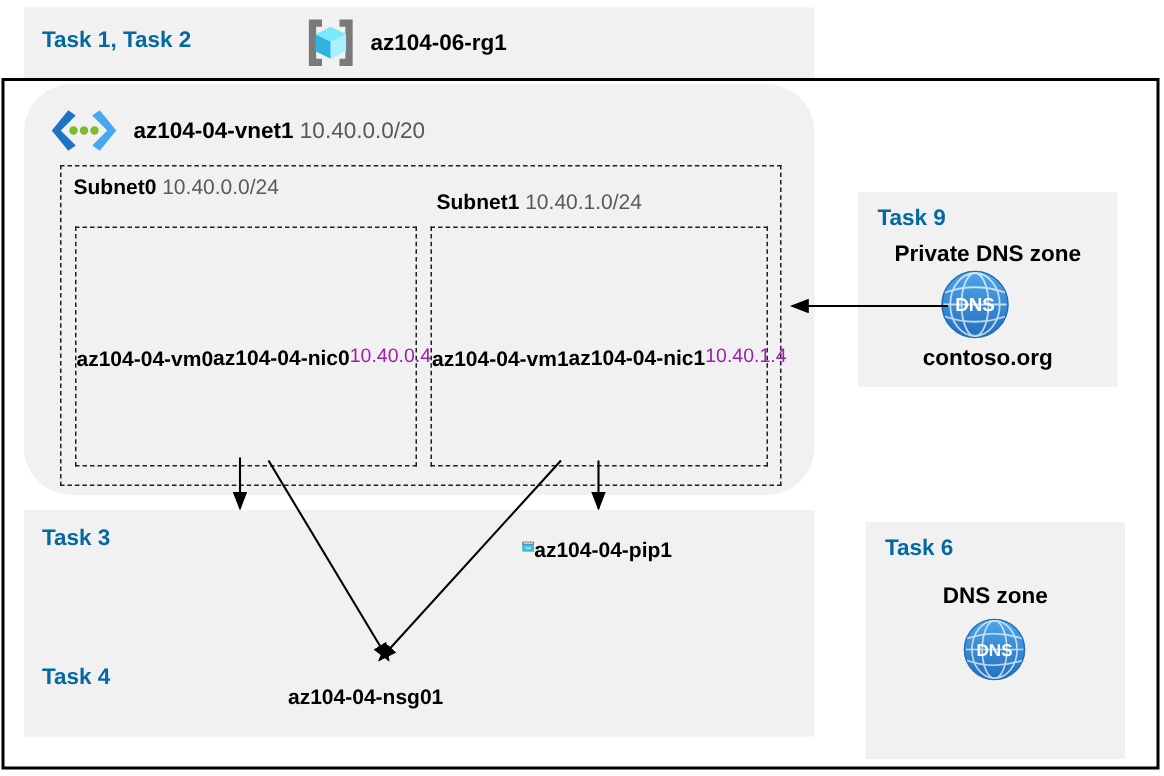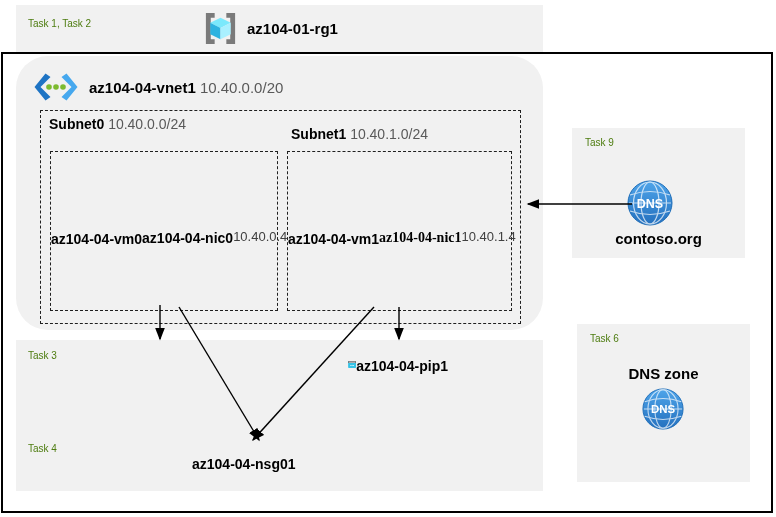--- a/index.html
+++ b/index.html
@@ -1,25 +1,25 @@
 <!DOCTYPE html>
 <html><head>
 <meta charset="utf-8">
 <style>
   html,body{margin:0;padding:0;background:#fff;}
   .root{position:relative;width:776px;height:517px;background:#fff;
         font-family:"Liberation Sans",sans-serif;overflow:hidden;color:#000;}
   .abs{position:absolute;}
   .panel{background:#F1F1F1;}
   .frame{border:2px solid #000;box-sizing:border-box;background:transparent;}
-  .tlabel{font-weight:normal;font-size:10px;color:#4d7c0f;white-space:nowrap;}
+  .tlabel{font-weight:bold;font-size:15px;color:#0369a1;white-space:nowrap;}
   .title{font-weight:bold;font-size:15px;color:#000;white-space:nowrap;}
   .rname{font-weight:bold;font-size:14px;color:#000;white-space:nowrap;}
   .sub{color:#595959;font-weight:normal;}
-  .ip{color:#404040;font-size:13px;white-space:nowrap;}
+  .ip{color:#a21caf;font-size:13px;white-space:nowrap;}
   .dashed{border:1px dashed #1f1f1f;box-sizing:border-box;}
   .vcol{display:flex;flex-direction:row;align-items:center;}
   .ctr{text-align:center;}
   svg{display:block;}
   svg text{font-family:"Liberation Sans",sans-serif;}
   .overlay{pointer-events:none;}
 </style>
 </head>
 <body>
 
@@ -45,21 +45,21 @@
 
   <div class="abs panel" style="left:16px;top:5px;width:527px;height:47px;">
     <div class="abs tlabel" style="left:12px;top:13px;">Task 1, Task 2</div>
     <svg class="abs" style="left:186px;top:5px;" width="37" height="37" viewBox="0 0 38 38">
       <path d="M4,3 h9 v5 h-4 v22 h4 v5 h-9 z" fill="#7a7a7a"></path>
       <path d="M34,3 h-9 v5 h4 v22 h-4 v5 h9 z" fill="#7a7a7a"></path>
       <polygon points="19,8 29.5,13.2 19,18.4 8.5,13.2" fill="#7BE9FC"></polygon>
       <polygon points="8.5,13.2 19,18.4 19,30 8.5,24.8" fill="#2EB3E0"></polygon>
       <polygon points="29.5,13.2 19,18.4 19,30 29.5,24.8" fill="#A9F0FF"></polygon>
     </svg>
-    <div class="abs title" style="left:231px;top:15px;">az104-01-rg1</div>
+    <div class="abs title" style="left:231px;top:15px;">az104-06-rg1</div>
   </div>
 
   <div class="abs panel" style="left:16px;top:56px;width:527px;height:274px;border-radius:32px;">
     <div class="abs" style="left:18px;top:16px;display:flex;align-items:center;gap:11px;">
       <svg width="44" height="30" viewBox="0 0 44 30">
         <polygon points="11.5,1.5 16.5,5 6.5,15 16.5,25 11.5,28.5 0.5,15" fill="#1E74C4"></polygon>
         <polygon points="32.5,1.5 27.5,5 37.5,15 27.5,25 32.5,28.5 43.5,15" fill="#46A8EE"></polygon>
         <circle cx="15" cy="15" r="2.8" fill="#7CBA2F"></circle>
           <circle cx="22" cy="15" r="2.8" fill="#7CBA2F"></circle>
           <circle cx="29" cy="15" r="2.8" fill="#7CBA2F"></circle>
@@ -114,21 +114,21 @@
           <rect x="30" y="18.5" width="5.5" height="10" rx="1" fill="#FFB900"></rect>
           <rect x="4" y="0.5" width="28" height="33" rx="3" fill="#5FB22D"></rect>
           <rect x="9" y="4" width="12.5" height="10.5" rx="1" fill="#35510F"></rect>
           <rect x="16.5" y="6" width="3" height="3.5" fill="#74C043"></rect>
           <circle cx="11" cy="19.5" r="1.8" fill="#fff"></circle>
             <circle cx="16" cy="19.5" r="1.8" fill="#fff"></circle>
           <rect x="9.5" y="23.5" width="2.6" height="7" fill="#CDEBB0"></rect>
           <rect x="14.5" y="23.5" width="2.6" height="7" fill="#CDEBB0"></rect>
           <rect x="25" y="17" width="3.2" height="9" rx="1.6" fill="#E8F5D8"></rect>
         </svg>
-        <div class="rname" style="margin-top:4px;font-family:Liberation Serif, serif;">az104-04-nic1</div>
+        <div class="rname" style="margin-top:4px;">az104-04-nic1</div>
         <div class="ip" style="margin-top:1px;">10.40.1.4</div>
       </div>
     </div>
   </div>
 
   <div class="abs panel" style="left:16px;top:340px;width:527px;height:93px;">
     <div class="abs tlabel" style="left:12px;top:10px;">Task 3</div>
     <div class="abs vcol" style="left:332px;top:9px;width:100px;">
       <svg width="36" height="31" viewBox="0 0 36 31">
         <rect x="0.5" y="0.5" width="35" height="30" rx="3" fill="#35C3E6"></rect>
@@ -152,35 +152,36 @@
           <rect x="0" y="18" width="16" height="20" fill="#1767B2"></rect>
           <rect x="16" y="18" width="16" height="20" fill="#6ED2F8"></rect>
         </g>
       </svg>
       <div class="rname" style="margin-top:3px;">az104-04-nsg01</div>
     </div>
   </div>
 
   <div class="abs panel" style="left:572px;top:128px;width:173px;height:130px;">
     <div class="abs tlabel" style="left:13px;top:9px;">Task 9</div>
+    <div class="abs title ctr" style="left:0;top:33px;width:100%;">Private DNS zone</div>
     <svg class="abs" style="left:55px;top:52px;" width="46" height="46" viewBox="0 0 46 46">
       <circle cx="23" cy="23" r="22" fill="url(#gdns)" stroke="#1E6DB8" stroke-width="1"></circle>
       <g stroke="#fff" stroke-width="1.2" fill="none" opacity="0.7">
         <ellipse cx="23" cy="23" rx="9" ry="21"></ellipse>
         <ellipse cx="23" cy="23" rx="16.5" ry="21"></ellipse>
         <path d="M3,15 Q23,8 43,15"></path>
         <path d="M3,31 Q23,38 43,31"></path>
         <line x1="2" y1="23" x2="44" y2="23"></line>
       </g>
       <text x="23" y="27.5" text-anchor="middle" font-size="12.5" font-weight="bold" fill="#fff">DNS</text>
     </svg>
     <div class="abs title ctr" style="left:0;top:102px;width:100%;">contoso.org</div>
   </div>
 
-  <div class="abs panel" style="left:577px;top:324px;width:173px;height:158px;">
+  <div class="abs panel" style="left:577px;top:348px;width:173px;height:158px;">
     <div class="abs tlabel" style="left:13px;top:9px;">Task 6</div>
     <div class="abs title ctr" style="left:0;top:41px;width:100%;">DNS zone</div>
     <svg class="abs" style="left:65px;top:64px;" width="42" height="42" viewBox="0 0 46 46">
       <circle cx="23" cy="23" r="22" fill="url(#gdns)" stroke="#1E6DB8" stroke-width="1"></circle>
       <g stroke="#fff" stroke-width="1.2" fill="none" opacity="0.7">
         <ellipse cx="23" cy="23" rx="9" ry="21"></ellipse>
         <ellipse cx="23" cy="23" rx="16.5" ry="21"></ellipse>
         <path d="M3,15 Q23,8 43,15"></path>
         <path d="M3,31 Q23,38 43,31"></path>
         <line x1="2" y1="23" x2="44" y2="23"></line>

